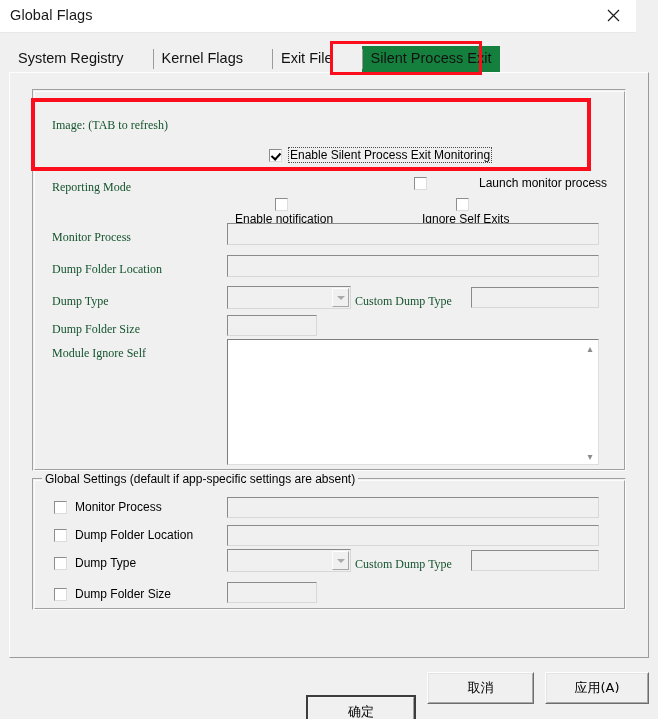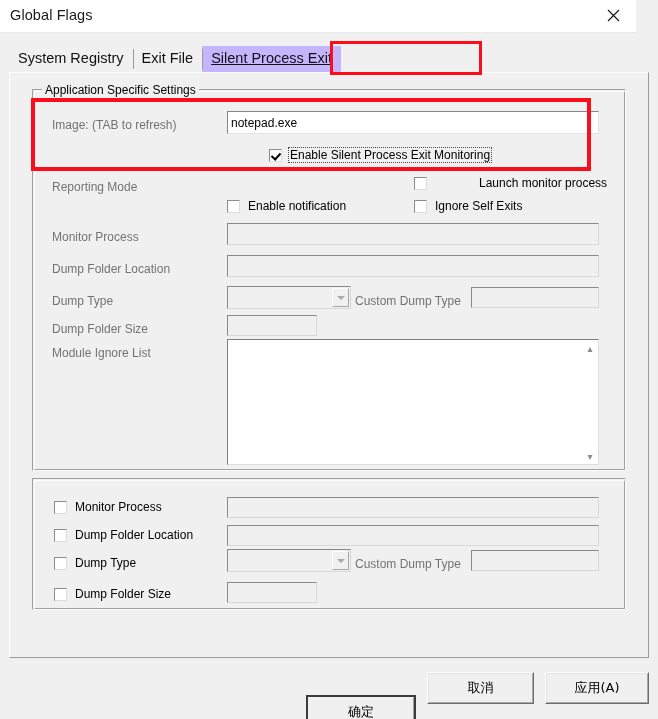--- a/index.html
+++ b/index.html
@@ -42,40 +42,40 @@
   .close-btn svg { display: block; }
 
   
   .tabstrip {
     position: absolute;
     left: 9px; top: 44px;
     height: 28px;
     display: flex;
     align-items: flex-end;
     z-index: 5;
+    gap: 20px;
   }
   .tab {
     font-size: 14.5px;
     color: #111;
     padding: 3px 9px 4px 9px;
     background: #f0f0f0;
     position: relative;
     white-space: nowrap;
     line-height: 19px;
   }
   .tab + .tab::before {
     content: "";
     position: absolute;
     left: 0; top: 3px; bottom: 3px;
     width: 1px;
     background: #9b9b9b;
   }
   .tab.active {
-    background: #c4b5fd;
-    text-decoration: underline;
+    background: #15803d;
   }
   .tab-highlight {
     position: absolute;
     left: 330px; top: 41px;
     width: 152px; height: 34px;
     border: 3px solid #fb0d1b;
     box-sizing: border-box;
     z-index: 20;
     pointer-events: none;
   }
@@ -119,23 +119,24 @@
     font-size: 12px;
     color: #000;
     z-index: 2;
     white-space: nowrap;
   }
 
   
   .lbl {
     position: absolute;
     font-size: 12px;
-    color: #737373;
+    color: #14532d;
     white-space: nowrap;
     line-height: 14px;
+    font-family: Liberation Serif, serif;
   }
   .field {
     position: absolute;
     box-sizing: border-box;
     border: 1px solid #8a8a8a;
     border-right-color: #d8d8d8;
     border-bottom-color: #d8d8d8;
     background: #f0f0f0;
     font-size: 12px;
     color: #000;
@@ -294,51 +295,48 @@
   <div class="titlebar-text">Global Flags</div>
   <div class="close-btn">
     <svg width="13" height="13" viewBox="0 0 13 13" aria-hidden="true">
       <path d="M1 1 L12 12 M12 1 L1 12" stroke="#1b1b1b" stroke-width="1.2" fill="none"></path>
     </svg>
   </div>
 </div>
 
 <div class="tabstrip">
   <div class="tab">System Registry</div>
+  <div class="tab">Kernel Flags</div>
   <div class="tab">Exit File</div>
   <div class="tab active">Silent Process Exit</div>
 </div>
 <div class="tab-highlight"></div>
 
 <div class="tabpage">
 
   <div class="groupbox" style="left:22px; top:16px; width:594px; height:382px;">
-    <div class="group-title">Application Specific Settings</div>
 
     <div class="lbl" style="left:19px; top:28px;">Image:  (TAB to refresh)</div>
-    <div class="field enabled" style="left:194px; top:21px; width:372px; height:23px;">
-      <span class="txt">notepad.exe</span>
-    </div>
 
     <div class="cb" style="left:194px; top:57px;padding-left:42px;">
       <span class="box checked"></span>
       <span class="cbtext focus">Enable Silent Process Exit Monitoring</span>
     </div>
 
     <div class="lbl" style="left:19px; top:90px;">Reporting Mode</div>
 
     <div class="cb" style="left:381px; top:85px;gap:44px;">
       <span class="box"></span>
       <span class="cbtext">Launch monitor process</span>
     </div>
-    <div class="cb" style="left:194px; top:108px;">
+    <div class="cb" style="left:194px; top:108px;flex-direction:column;">
       <span class="box"></span>
       <span class="cbtext">Enable notification</span>
     </div>
-    <div class="cb" style="left:381px; top:108px;">
+    <div class="cb" style="left:381px; top:108px;flex-direction:column;">
       <span class="box"></span>
       <span class="cbtext">Ignore Self Exits</span>
     </div>
 
     <div class="lbl" style="left:19px; top:140px;">Monitor Process</div>
     <div class="field" style="left:194px; top:133px; width:372px; height:22px;">
       <span class="txt"></span>
     </div>
 
     <div class="lbl" style="left:19px; top:172px;">Dump Folder Location</div>
@@ -355,30 +353,31 @@
     <div class="lbl" style="left:322px; top:204px;">Custom Dump Type</div>
     <div class="field" style="left:438px; top:197px; width:128px; height:21px;">
       <span class="txt"></span>
     </div>
 
     <div class="lbl" style="left:19px; top:232px;">Dump Folder Size</div>
     <div class="field" style="left:194px; top:225px; width:90px; height:21px;">
       <span class="txt"></span>
     </div>
 
-    <div class="lbl" style="left:19px; top:256px;">Module Ignore List</div>
+    <div class="lbl" style="left:19px; top:256px;">Module Ignore Self</div>
     <div class="textarea" style="left:194px; top:249px; width:372px; height:126px;">
       <div class="ta-scroll">
         <span class="arrow">▴</span>
         <span class="arrow">▾</span>
       </div>
     </div>
   </div>
 
   <div class="groupbox" style="left:22px; top:405px; width:594px; height:132px;">
+    <div class="group-title">Global Settings (default if app-specific settings are absent)</div>
 
     <div class="cb" style="left:21px; top:20px;">
       <span class="box"></span>
       <span class="cbtext">Monitor Process</span>
     </div>
     <div class="field" style="left:194px; top:18px; width:372px; height:21px;">
       <span class="txt"></span>
     </div>
 
     <div class="cb" style="left:21px; top:48px;">

